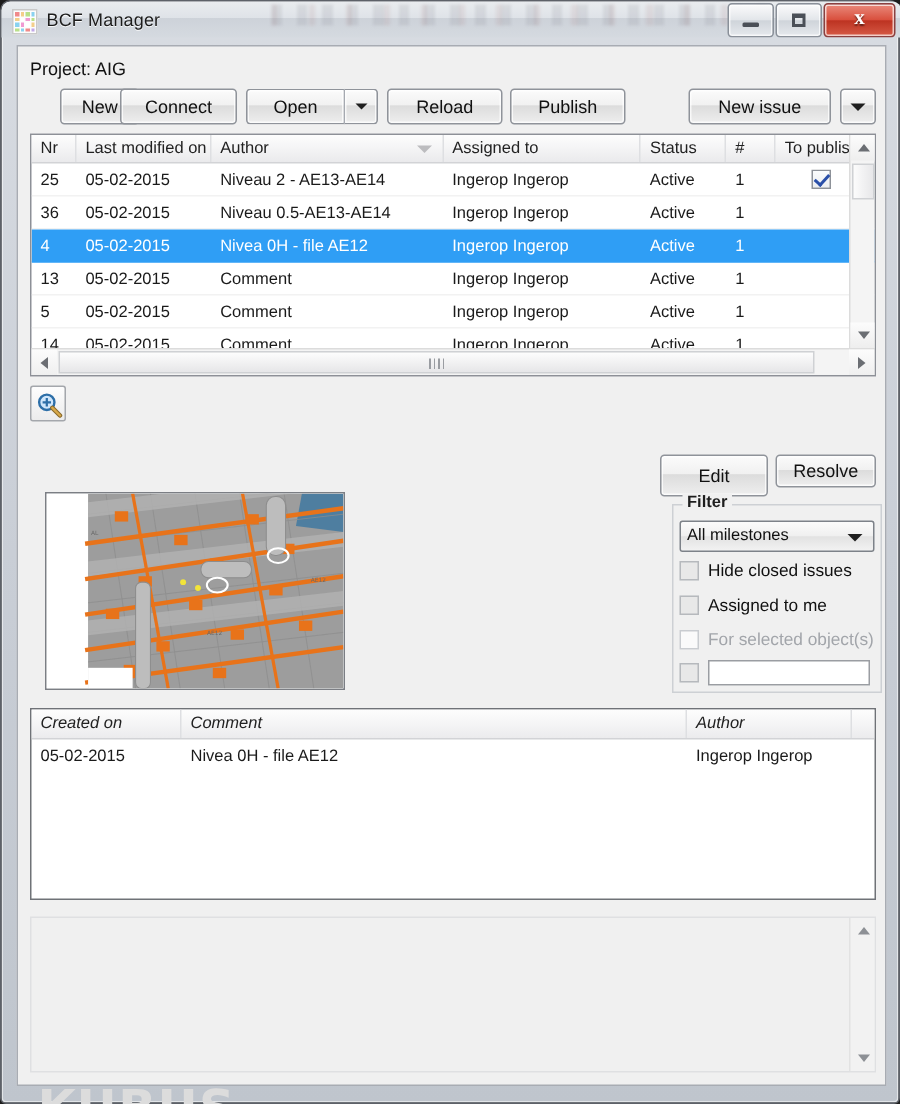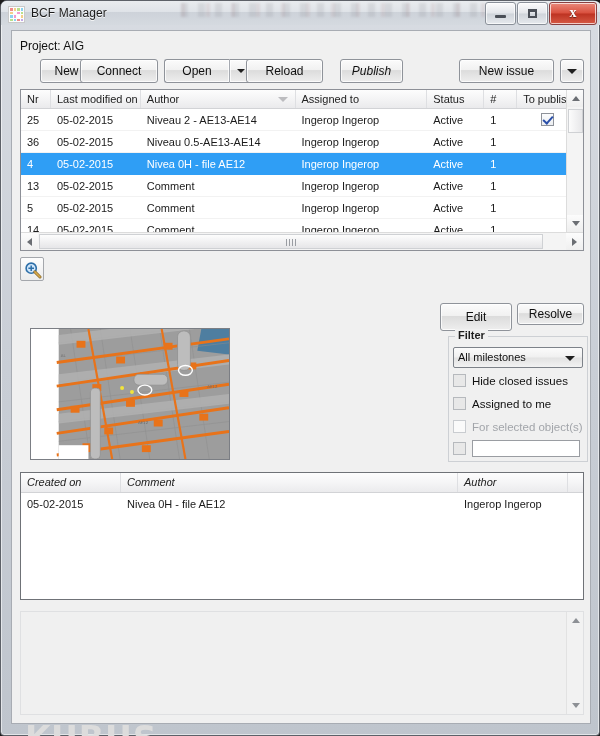--- a/index.html
+++ b/index.html
@@ -147,22 +147,22 @@
     border-top: 5px solid #1f1f1f;
   }
   .caret.sm {
     border-left-width: 4px; border-right-width: 4px; border-top-width: 4px;
   }
 
   #btn-new      { left: 8px;   top: 28px; width: 53px;  height: 24px; margin-left: 20px; }
   #btn-connect  { left: 68px;  top: 28px; width: 78px;  height: 24px; }
   #btn-open     { left: 152px; top: 28px; width: 66px;  height: 24px; }
   #btn-open-arr { left: 218px; top: 28px; width: 22px;  height: 24px; }
-  #btn-reload   { left: 234px; top: 28px; width: 77px;  height: 24px; }
-  #btn-publish  { left: 328px; top: 28px; width: 63px;  height: 24px; font-style: italic; }
+  #btn-reload   { left: 246px; top: 28px; width: 77px;  height: 24px; }
+  #btn-publish  { left: 328px; top: 28px; width: 77px;  height: 24px; }
   #btn-newissue { left: 447px; top: 28px; width: 95px;  height: 24px; }
   #btn-more     { left: 548px; top: 28px; width: 24px;  height: 24px; }
 
   
   #grid-wrap {
     position: absolute;
     left: 8px; top: 58px;
     width: 564px; height: 162px;
     background: #ffffff;
     border: 1px solid #8d9097;

